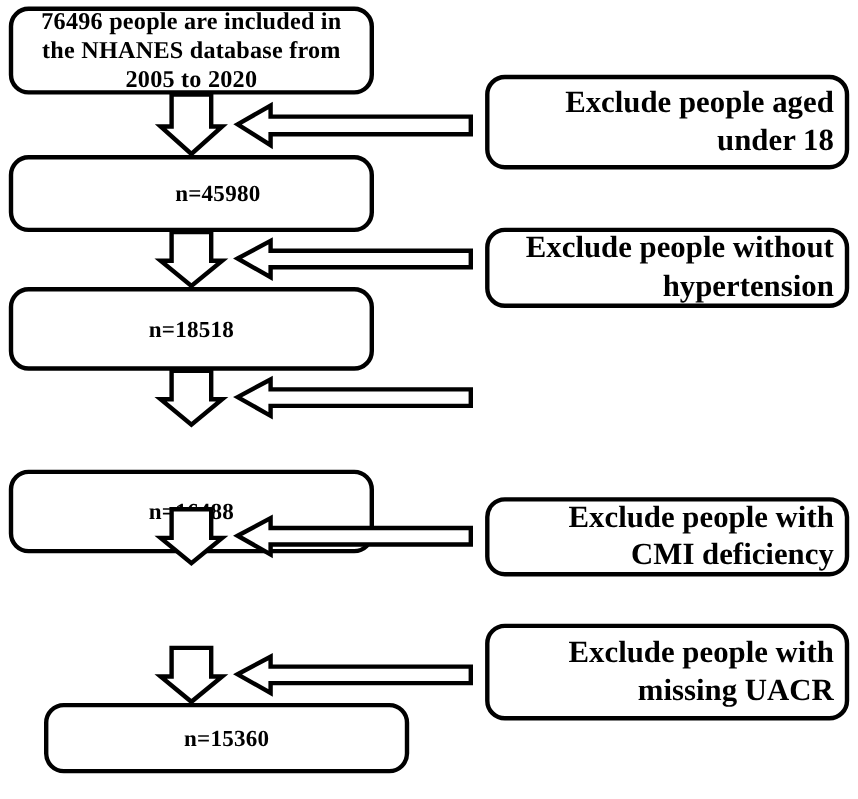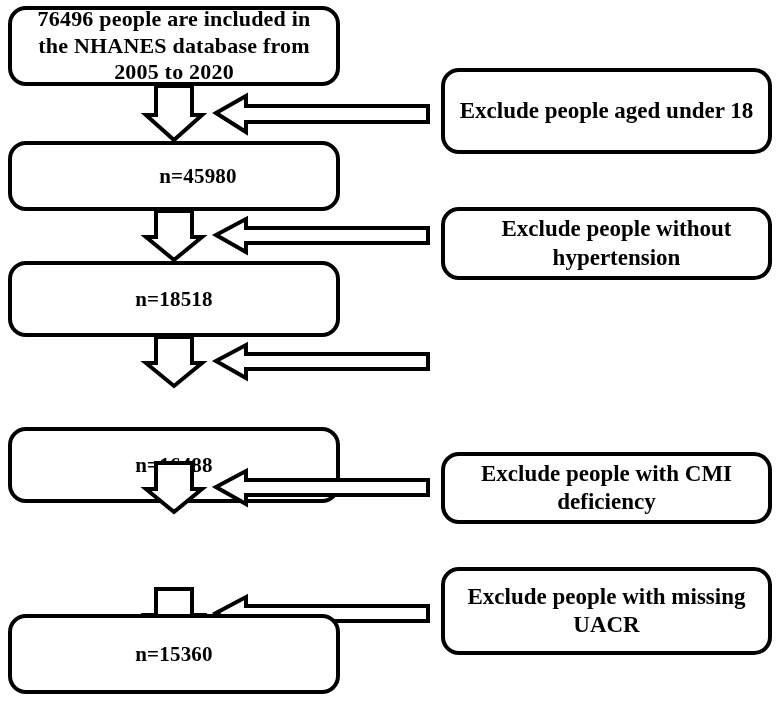--- a/index.html
+++ b/index.html
@@ -55,22 +55,23 @@
     font-size: 22px;
     line-height: 1.2;
   }
 
   
   .node.exclusion {
     left: 441px;
     width: 331px;
   }
   .node.exclusion .node-text {
-    font-size: 23px;
+    font-size: 28px;
     line-height: 1.22;
+    text-align: right;
   }
 
   
   .connector {
     position: absolute;
     overflow: visible;
   }
   .connector svg {
     display: block;
     overflow: visible;
@@ -132,21 +133,21 @@
   </div>
 
 
   <div class="connector" style="left:0px; top:589px; width:440px; height:50px;">
     <svg width="440" height="50" viewBox="0 0 440 50">
       <polygon class="arrow-shape" points="156,0 156,26 146,26 174,49 202,26 192,26 192,0"></polygon>
       <polygon class="arrow-shape" points="216,24 246,8 246,17 428,17 428,32 246,32 246,41"></polygon>
     </svg>
   </div>
 
-  <div class="node cohort" style="top:614px; height:80px;">
+  <div class="node cohort" style="top:639px; height:64px;margin-left:32px;">
     <span class="node-text">n=15360</span>
   </div>
 
   <div class="node exclusion" style="top:68px; height:86px;">
     <span class="node-text">Exclude people aged under 18</span>
   </div>
 
   <div class="node exclusion" style="top:207px; height:73px;padding-left:20px;">
     <span class="node-text">Exclude people without hypertension</span>
   </div>

